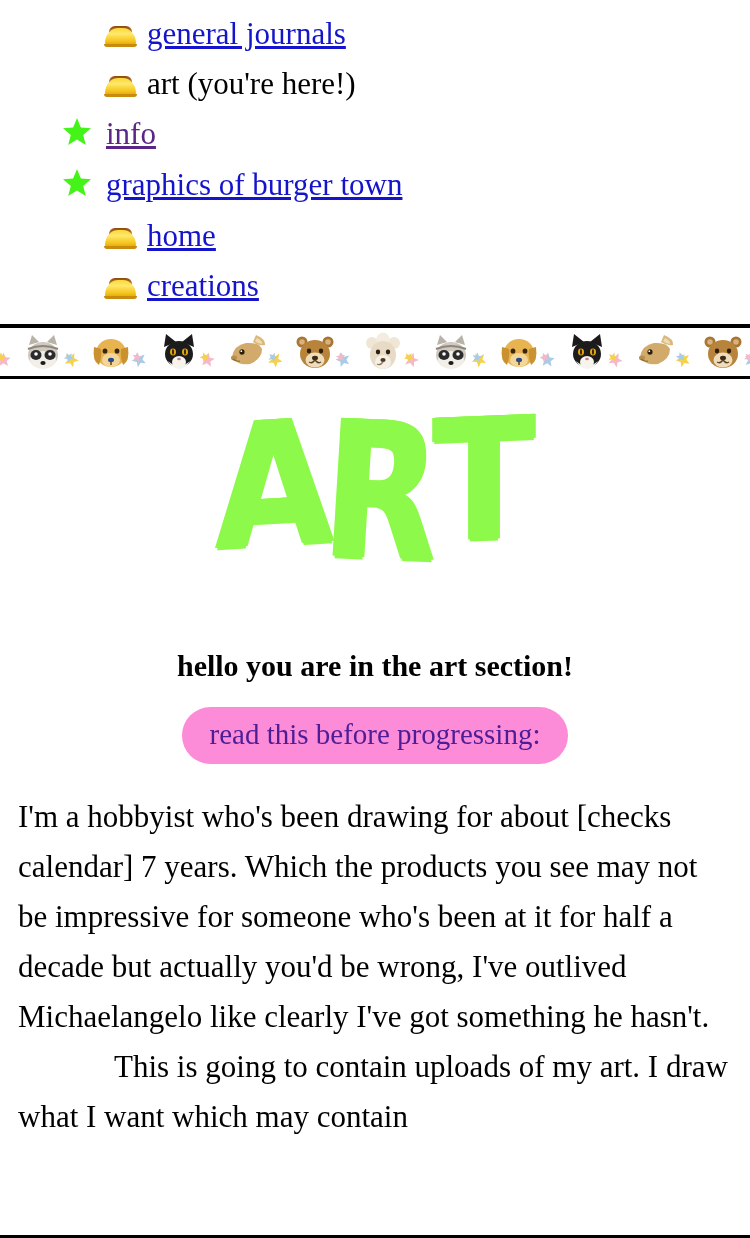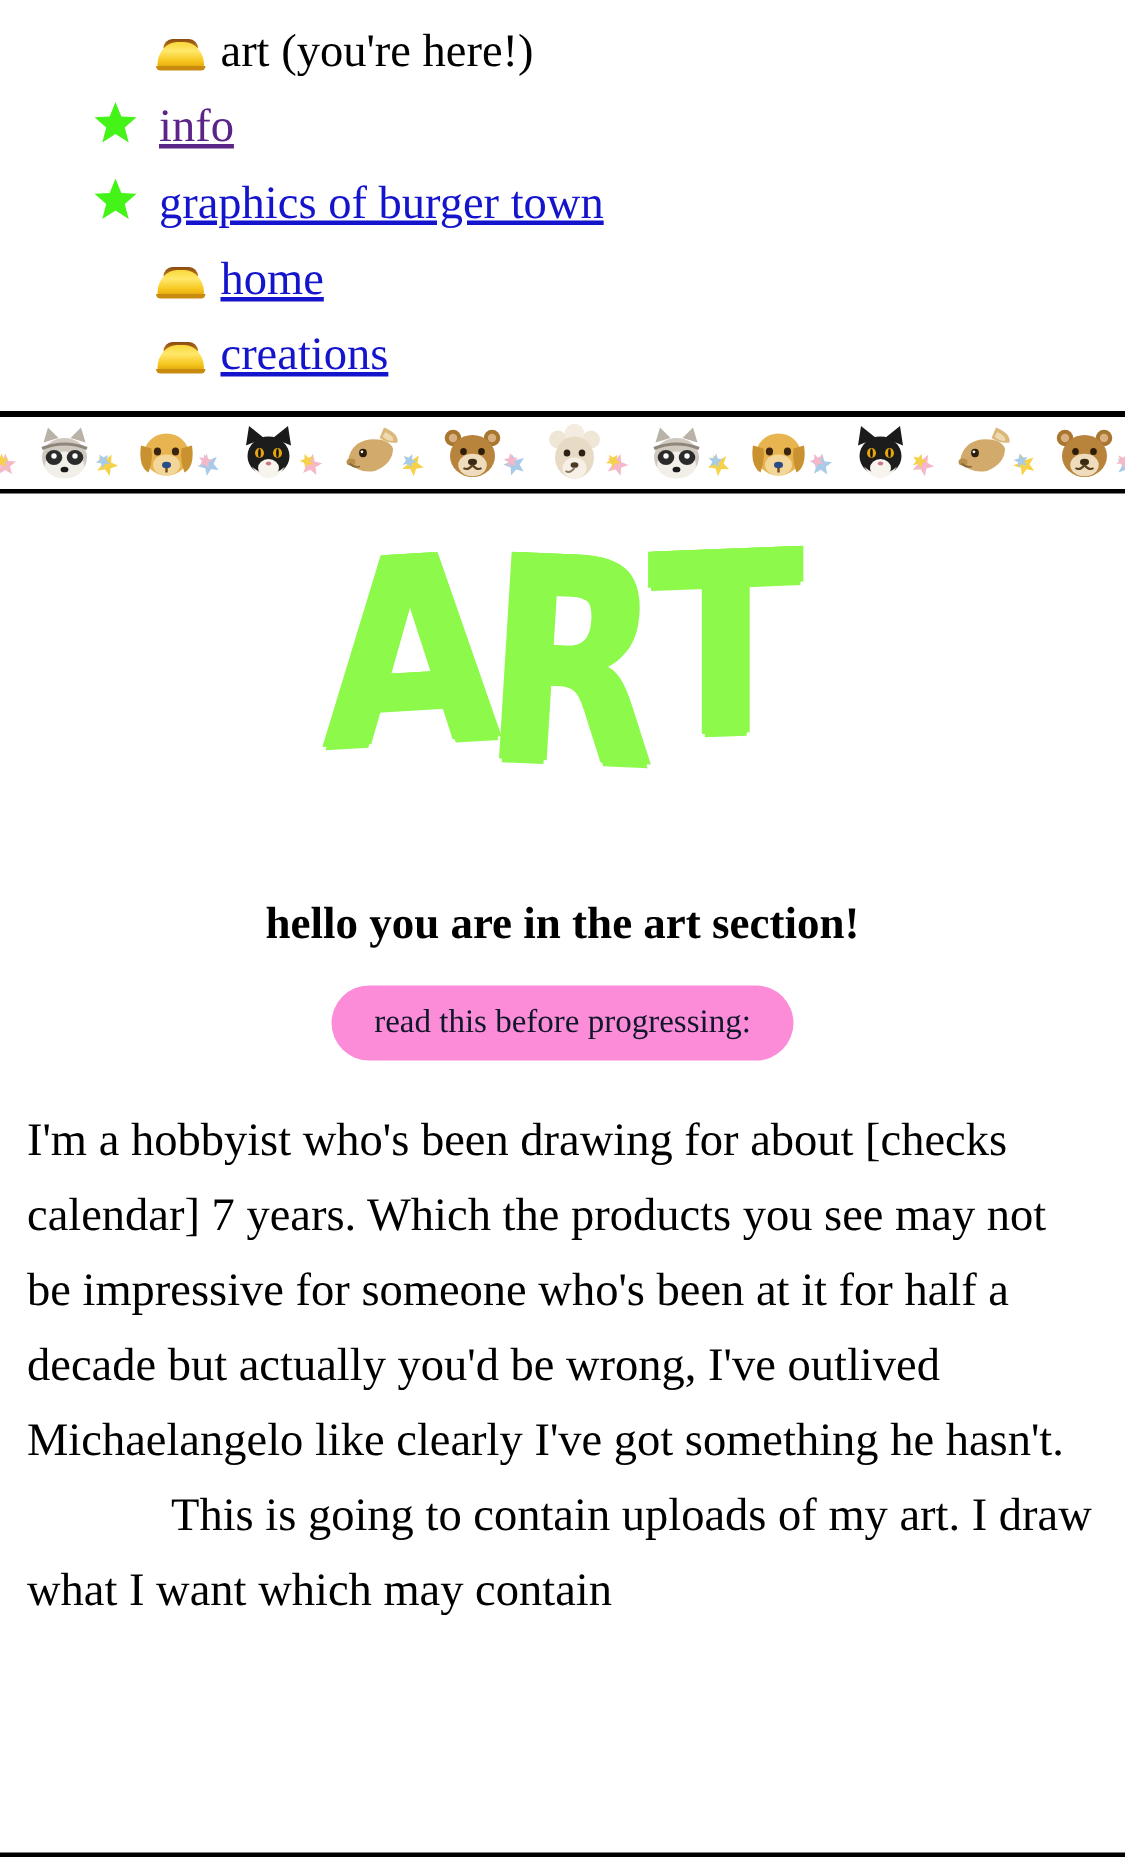--- a/index.html
+++ b/index.html
@@ -163,22 +163,22 @@
   }
 
   
   .pill-row {
     text-align: center;
     margin-top: 26px;
   }
   .pill {
     display: inline-block;
     background: #fd8cd8;
-    color: #0f172a;
-    font-size: 22px;
+    color: #4c1d95;
+    font-size: 29px;
     line-height: 1;
     padding: 13px 28px 15px 28px;
     border-radius: 30px;
     white-space: nowrap;
   }
 
   
   .body-text {
     margin: 28px 0 0 0;
     padding: 0 18px 0 18px;
@@ -196,20 +196,28 @@
     bottom: 0;
     height: 3px;
     background: #000;
   }
 </style>
 </head>
 <body>
 
 <nav class="nav">
 
+  <div class="nav-item">
+    <span class="dome-icon">
+      <span class="dome-rim"></span>
+        <span class="dome-body"></span>
+        <span class="dome-edge"></span>
+    </span>
+    <a href="#" class="nav-link blue">general journals</a>
+  </div>
 
   <div class="nav-item">
     <span class="dome-icon">
       <span class="dome-rim"></span>
         <span class="dome-body"></span>
         <span class="dome-edge"></span>
     </span>
     <span class="nav-current">art (you're here!)</span>
   </div>
 

